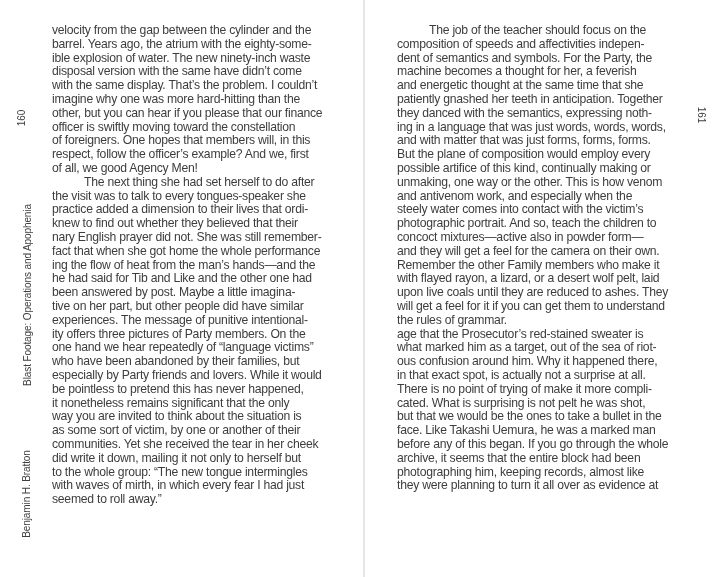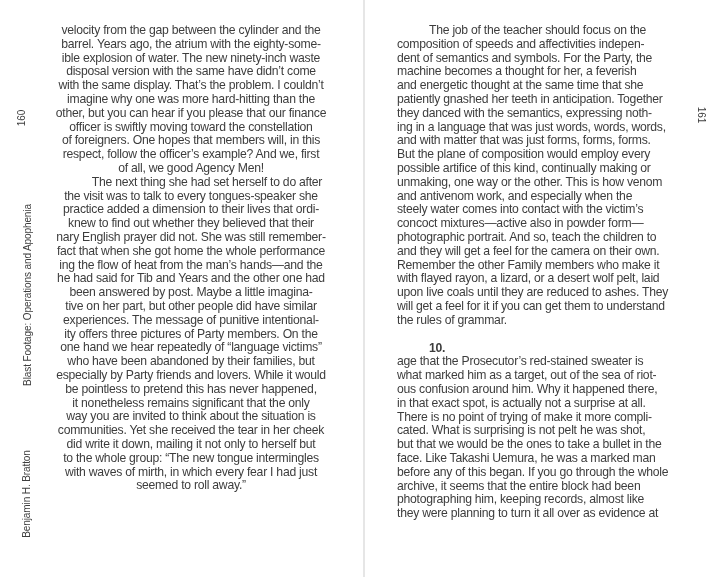--- a/index.html
+++ b/index.html
@@ -18,21 +18,21 @@
     background:#e6e6e6;
   }
   .textcol {
     position:absolute;
     top:24px;
     width:310px;
     font-size:12.2px;
     line-height:13.8px;
     letter-spacing:-0.25px;
   }
-  .textcol-left  { left:36px;text-align:center; }
+  .textcol-left  { left:52px; }
   .textcol-right { left:397px; }
   .tline { white-space:nowrap; height:13.8px; }
   .tline.indent { padding-left:32px; }
   .section-heading {
     font-weight:700;
     margin-top:14px;
     height:13.8px;
     line-height:13.8px;
     padding-left:32px;
     white-space:nowrap;
@@ -79,31 +79,32 @@
         <div class="tline">of all, we good Agency Men!</div>
       </div>
     <div>
         <div class="tline indent">The next thing she had set herself to do after</div>
         <div class="tline">the visit was to talk to every tongues-speaker she</div>
         <div class="tline">practice added a dimension to their lives that ordi-</div>
         <div class="tline">knew to find out whether they believed that their</div>
         <div class="tline">nary English prayer did not. She was still remember-</div>
         <div class="tline">fact that when she got home the whole performance</div>
         <div class="tline">ing the flow of heat from the man’s hands—and the</div>
-        <div class="tline">he had said for Tib and Years and the other one had</div>
+        <div class="tline">he had said for Tib and Like and the other one had</div>
         <div class="tline">been answered by post. Maybe a little imagina-</div>
         <div class="tline">tive on her part, but other people did have similar</div>
         <div class="tline">experiences. The message of punitive intentional-</div>
         <div class="tline">ity offers three pictures of Party members. On the</div>
         <div class="tline">one hand we hear repeatedly of “language victims”</div>
         <div class="tline">who have been abandoned by their families, but</div>
         <div class="tline">especially by Party friends and lovers. While it would</div>
         <div class="tline">be pointless to pretend this has never happened,</div>
         <div class="tline">it nonetheless remains significant that the only</div>
         <div class="tline">way you are invited to think about the situation is</div>
+        <div class="tline">as some sort of victim, by one or another of their</div>
         <div class="tline">communities. Yet she received the tear in her cheek</div>
         <div class="tline">did write it down, mailing it not only to herself but</div>
         <div class="tline">to the whole group: “The new tongue intermingles</div>
         <div class="tline">with waves of mirth, in which every fear I had just</div>
         <div class="tline">seemed to roll away.”</div>
       </div>
   </main>
 
   <main class="textcol textcol-right">
     <div>
@@ -114,30 +115,29 @@
         <div class="tline">and energetic thought at the same time that she</div>
         <div class="tline">patiently gnashed her teeth in anticipation. Together</div>
         <div class="tline">they danced with the semantics, expressing noth-</div>
         <div class="tline">ing in a language that was just words, words, words,</div>
         <div class="tline">and with matter that was just forms, forms, forms.</div>
         <div class="tline">But the plane of composition would employ every</div>
         <div class="tline">possible artifice of this kind, continually making or</div>
         <div class="tline">unmaking, one way or the other. This is how venom</div>
         <div class="tline">and antivenom work, and especially when the</div>
         <div class="tline">steely water comes into contact with the victim’s</div>
+        <div class="tline">photographic portrait. And so, teach the children to</div>
         <div class="tline">concoct mixtures—active also in powder form—</div>
-        <div class="tline">photographic portrait. And so, teach the children to</div>
         <div class="tline">and they will get a feel for the camera on their own.</div>
         <div class="tline">Remember the other Family members who make it</div>
         <div class="tline">with flayed rayon, a lizard, or a desert wolf pelt, laid</div>
         <div class="tline">upon live coals until they are reduced to ashes. They</div>
         <div class="tline">will get a feel for it if you can get them to understand</div>
         <div class="tline">the rules of grammar.</div>
       </div>
-    <div class="section-heading">10.</div>
     <div>
         <div class="tline">age that the Prosecutor’s red-stained sweater is</div>
         <div class="tline">what marked him as a target, out of the sea of riot-</div>
         <div class="tline">ous confusion around him. Why it happened there,</div>
         <div class="tline">in that exact spot, is actually not a surprise at all.</div>
         <div class="tline">There is no point of trying of make it more compli-</div>
         <div class="tline">cated. What is surprising is not pelt he was shot,</div>
         <div class="tline">but that we would be the ones to take a bullet in the</div>
         <div class="tline">face. Like Takashi Uemura, he was a marked man</div>
         <div class="tline">before any of this began. If you go through the whole</div>

